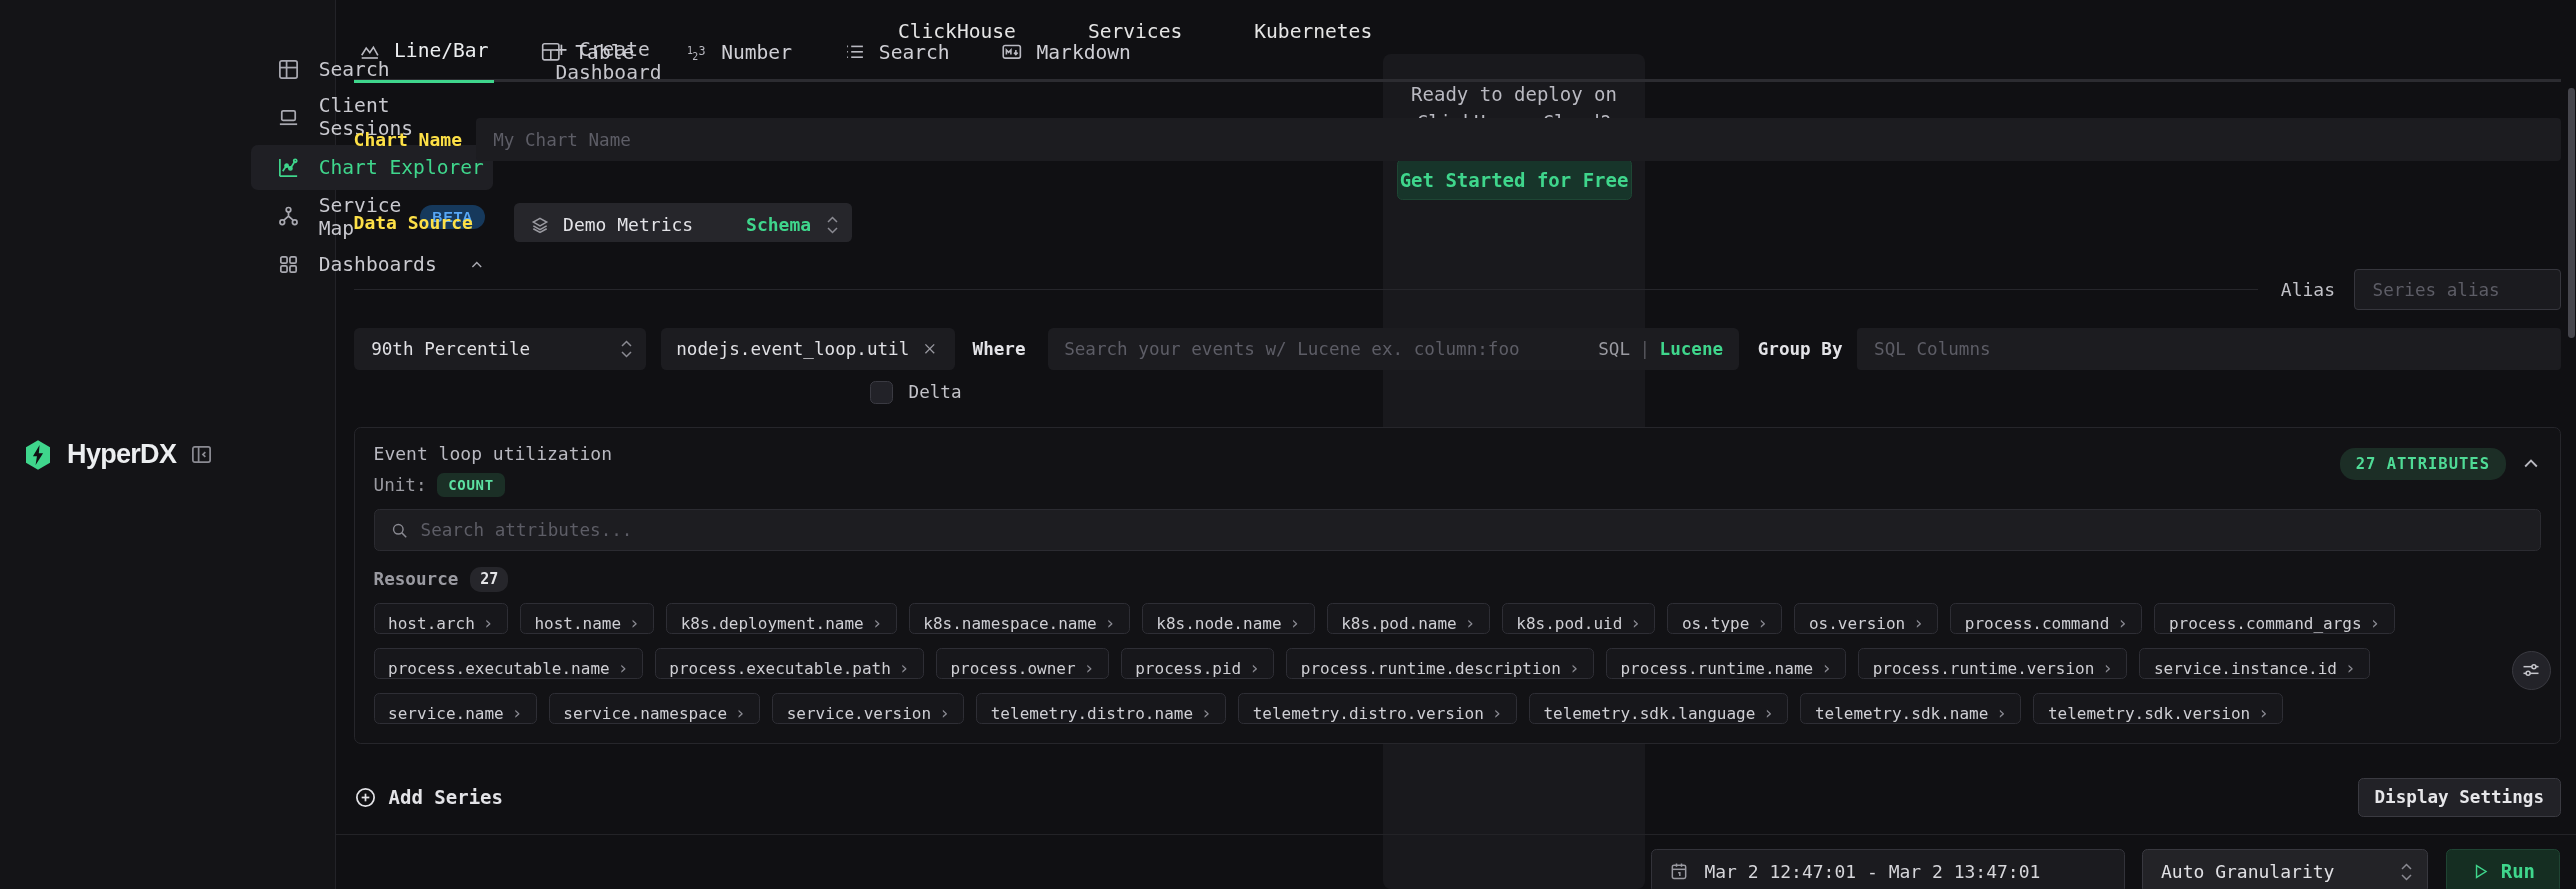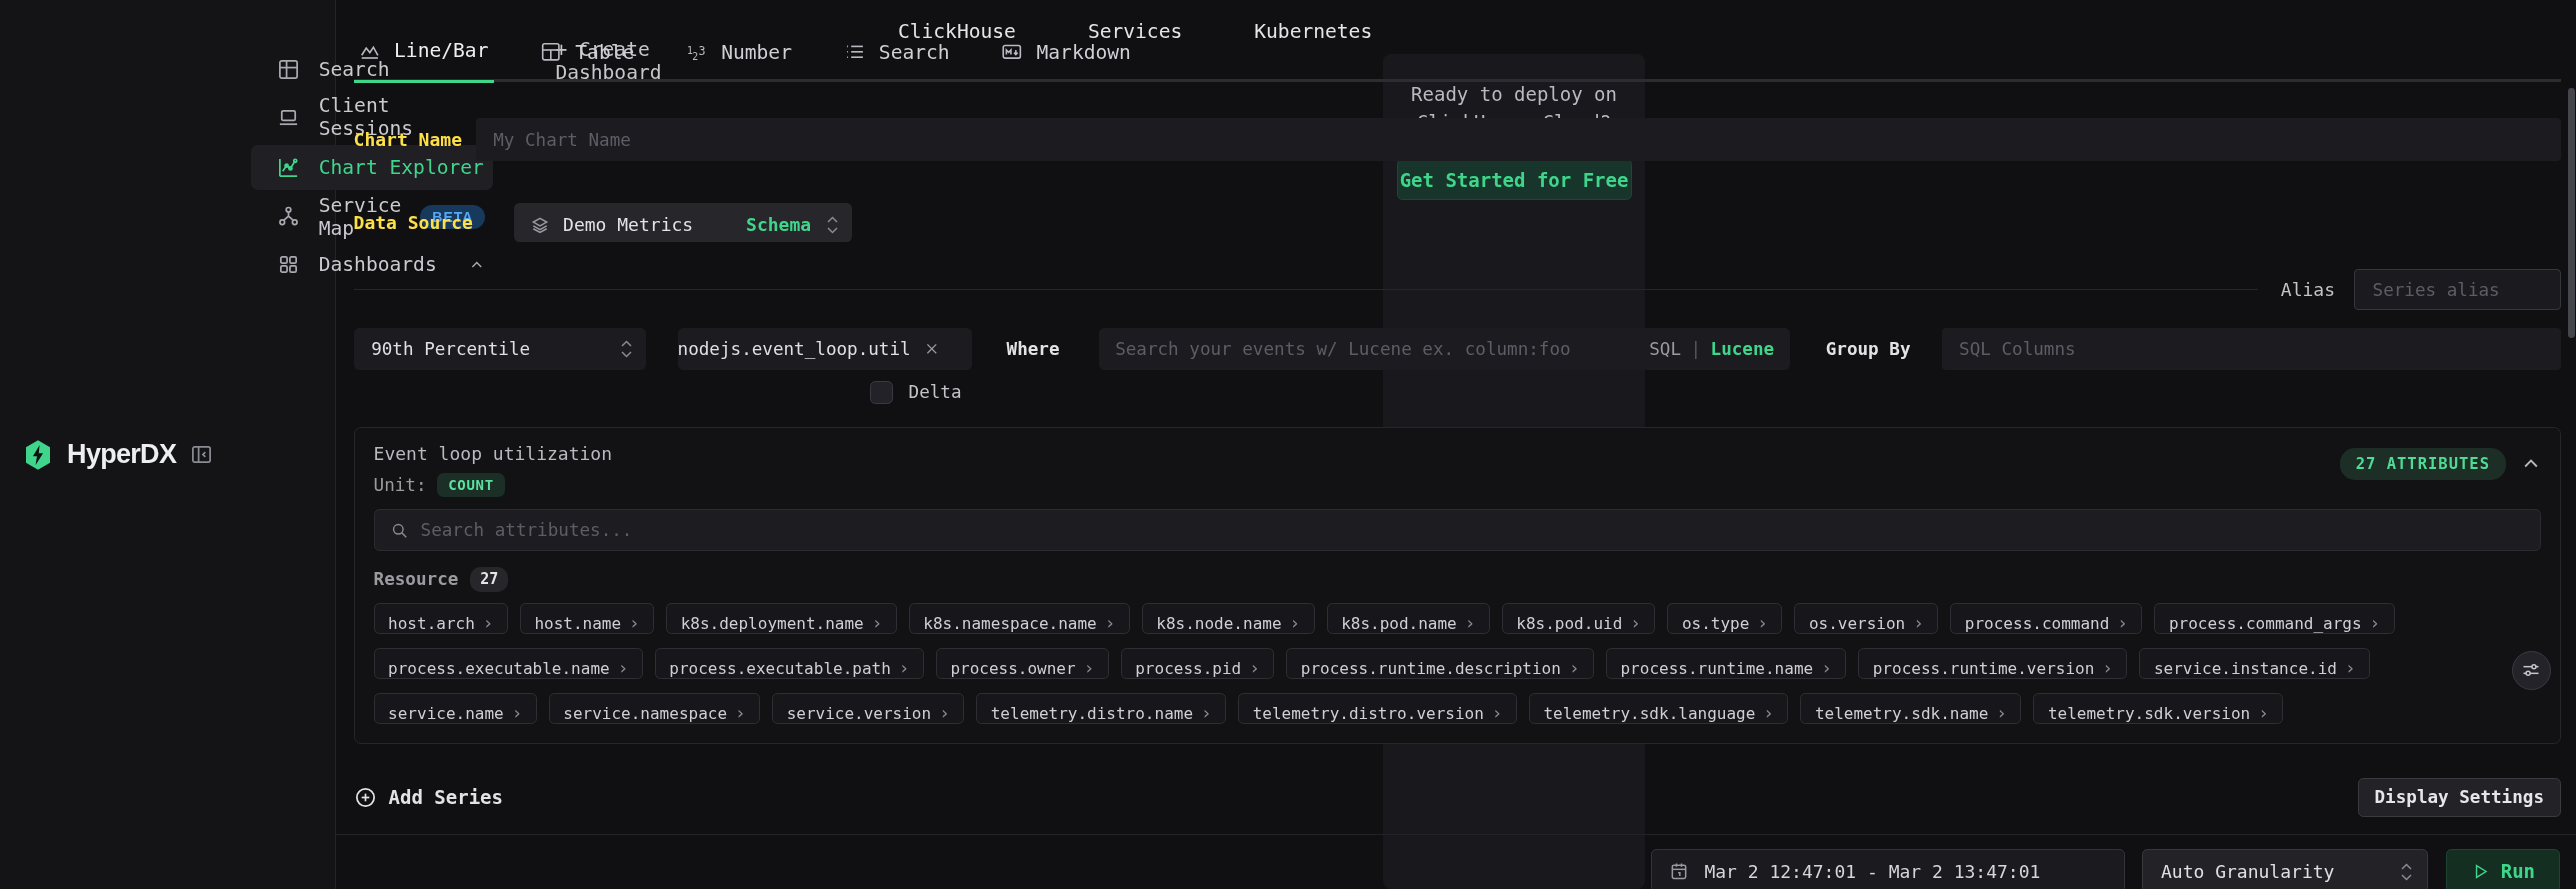--- a/index.html
+++ b/index.html
@@ -67,27 +67,27 @@
     display:flex;align-items:center;gap:13.5px;padding:4px 12px 0 16px;cursor:pointer}
   .source-select .sico{width:20px;height:20px;color:#9a9aa1}
   .source-value{font-size:18px;color:#e3e3e7}
   .schema-link{margin-left:auto;color:var(--green);font-weight:bold;font-size:18px;cursor:pointer}
   .updown{width:15px;height:23px;color:#8a8a92}
   .alias-row{margin-top:27px}
   .alias-divider{flex:1;height:1.4px;background:#26262b}
   .alias-label{font-size:18px;color:#c2c2c8;margin:0 19px 0 23px}
   .alias-input{width:207px;height:41px;background:#1b1b1f;border:1.4px solid #36363d}
 
-  .series-row{margin-top:17.6px;gap:18px}
+  .series-row{margin-top:17.6px;gap:1px}
   .agg-select{width:292px;height:42px;background:var(--input-bg);border-radius:5.4px;
     display:flex;align-items:center;padding:0 12px 0 17.6px;cursor:pointer}
   .agg-value{font-size:17.6px;color:#e0e0e4}
   .agg-select .updown{margin-left:auto}
   .metric-tag{margin-left:14px;width:294px;height:42px;background:var(--input-bg);border-radius:5.4px;
-    display:flex;align-items:center;justify-content:flex-start;gap:12px}
+    display:flex;align-items:center;justify-content:center;gap:12px}
   .metric-value{font-size:17.6px;color:#e0e0e4}
   .tag-close{width:17.6px;height:17.6px;color:#9a9aa1;cursor:pointer}
   .where-label{margin-left:17px;font-size:17.6px;font-weight:bold;color:#e3e3e7}
   .where-input-wrap{margin-left:21.6px;width:691px;height:42px;background:var(--input-bg);
     border-radius:5.4px;display:flex;align-items:center;padding:0 16px;gap:8px}
   .where-input{flex:1;background:transparent;border:none;outline:none;color:var(--text);
     font-family:var(--mono);font-size:17.6px;min-width:0}
   .where-input::placeholder{color:var(--ph)}
   .lang-toggle{display:flex;align-items:center;gap:9.5px;font-size:17.6px;white-space:nowrap}
   .lang-sql{color:#9a9aa1;cursor:pointer}

